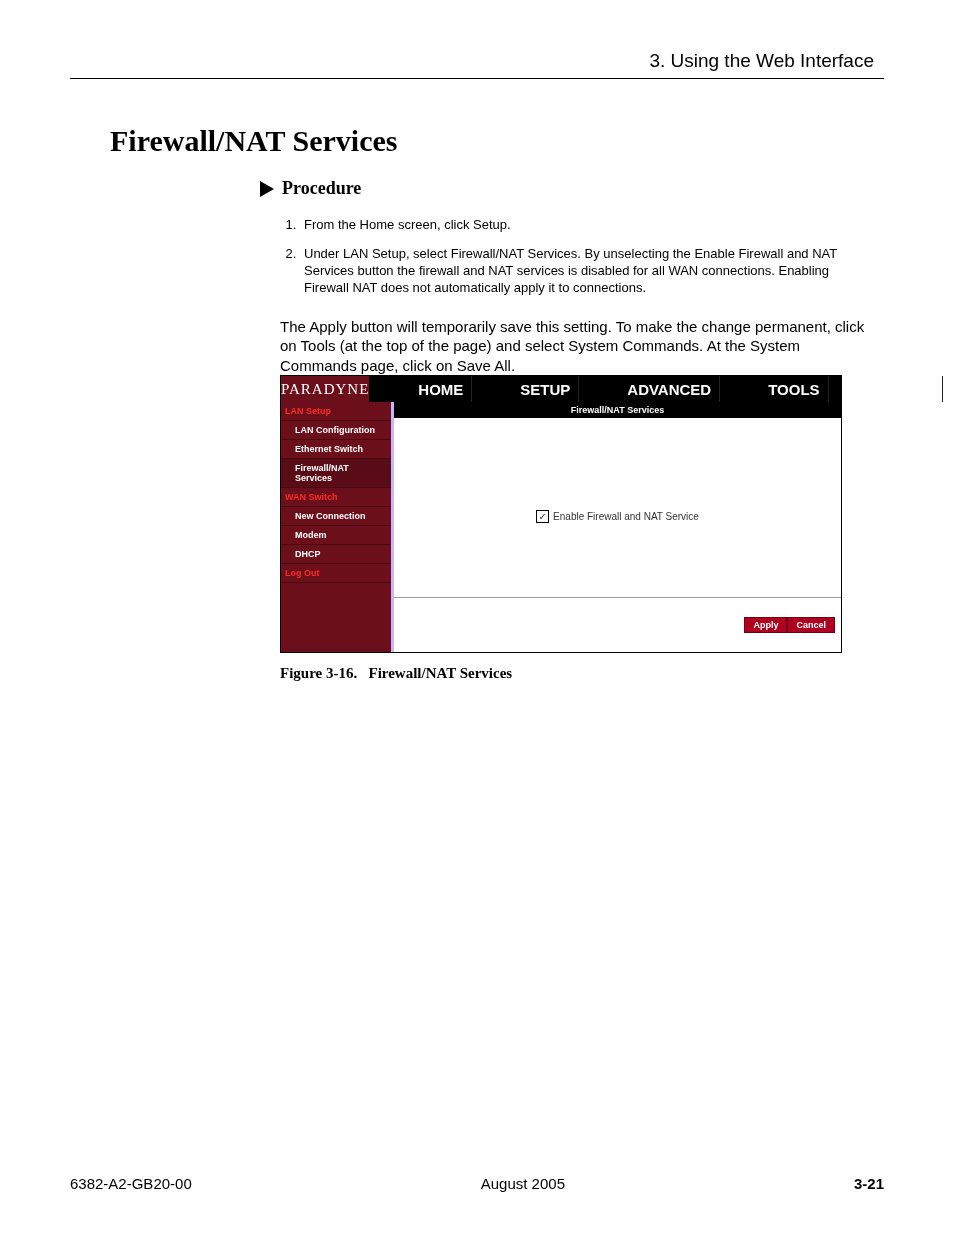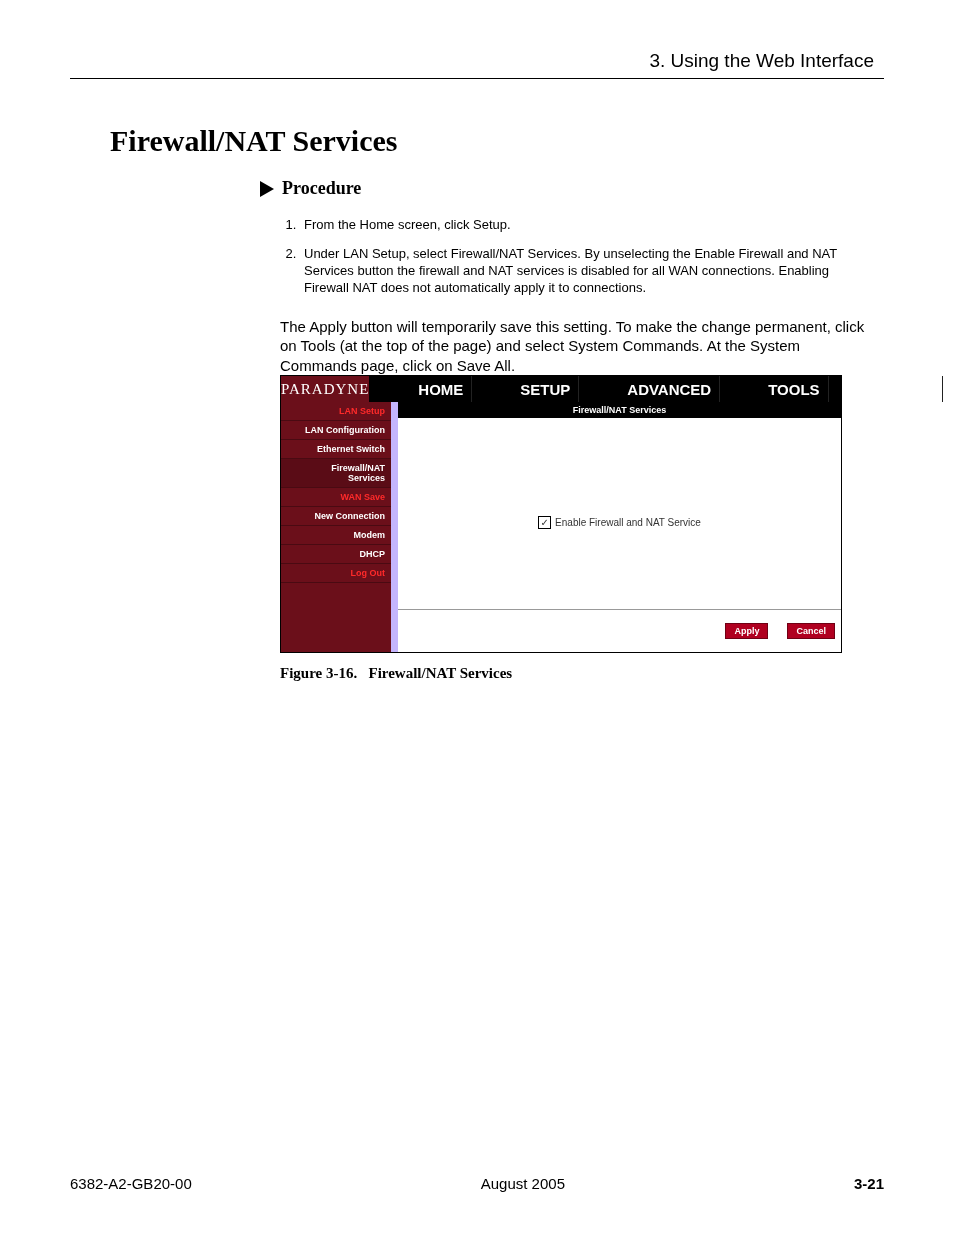--- a/index.html
+++ b/index.html
@@ -110,22 +110,21 @@
     margin-left: 40px;
   }
   .tab.red { background: #0369a1; }
   .shot-body {
     display: flex;
     height: 250px;
   }
   .sidebar {
     width: 110px;
     background: #6b0f1a;
-    border-right: 7px solid #c4b5fd;
-    text-align: right;
+    border-right: 3px solid #c4b5fd;
   }
   .side-item {
     color: #fff;
     font-size: 9px;
     padding: 4px 6px;
     border-bottom: 1px solid #4a0a12;
     cursor: pointer;
   }
   .side-item.header {
     color: #ff2a2a;
@@ -161,22 +160,22 @@
   .chk {
     width: 11px; height: 11px;
     border: 1px solid #000;
     background: #fff;
     display: flex; align-items: center; justify-content: center;
     font-size: 10px; line-height: 1;
   }
   .pane-footer {
     display: flex;
     justify-content: flex-end;
-    gap: 19px;
-    padding: 13px 6px;
+    gap: 0;
+    padding: 19px 6px;
     background: #fff;
     border-top: 1px solid #999;
   }
   .btn {
     background: #b00020;
     color: #fff;
     font-size: 9px;
     font-weight: bold;
     padding: 2px 8px;
     border: 1px solid #700014;
@@ -233,21 +232,21 @@
         <div class="tab">STATUS</div>
         <div class="tab red">HELP</div>
       </div>
     </div>
     <div class="shot-body">
       <div class="sidebar">
         <div class="side-item header">LAN Setup</div>
         <div class="side-item sub">LAN Configuration</div>
         <div class="side-item sub">Ethernet Switch</div>
         <div class="side-item sub active">Firewall/NAT Services</div>
-        <div class="side-item header">WAN Save</div>
+        <div class="side-item header">WAN Switch</div>
         <div class="side-item sub">New Connection</div>
         <div class="side-item sub">Modem</div>
         <div class="side-item sub">DHCP</div>
         <div class="side-item header">Log Out</div>
       </div>
       <div class="content-pane">
         <div class="pane-title">Firewall/NAT Services</div>
         <div class="pane-main">
           <div class="chk-wrap">
             <div class="chk">✓</div>

